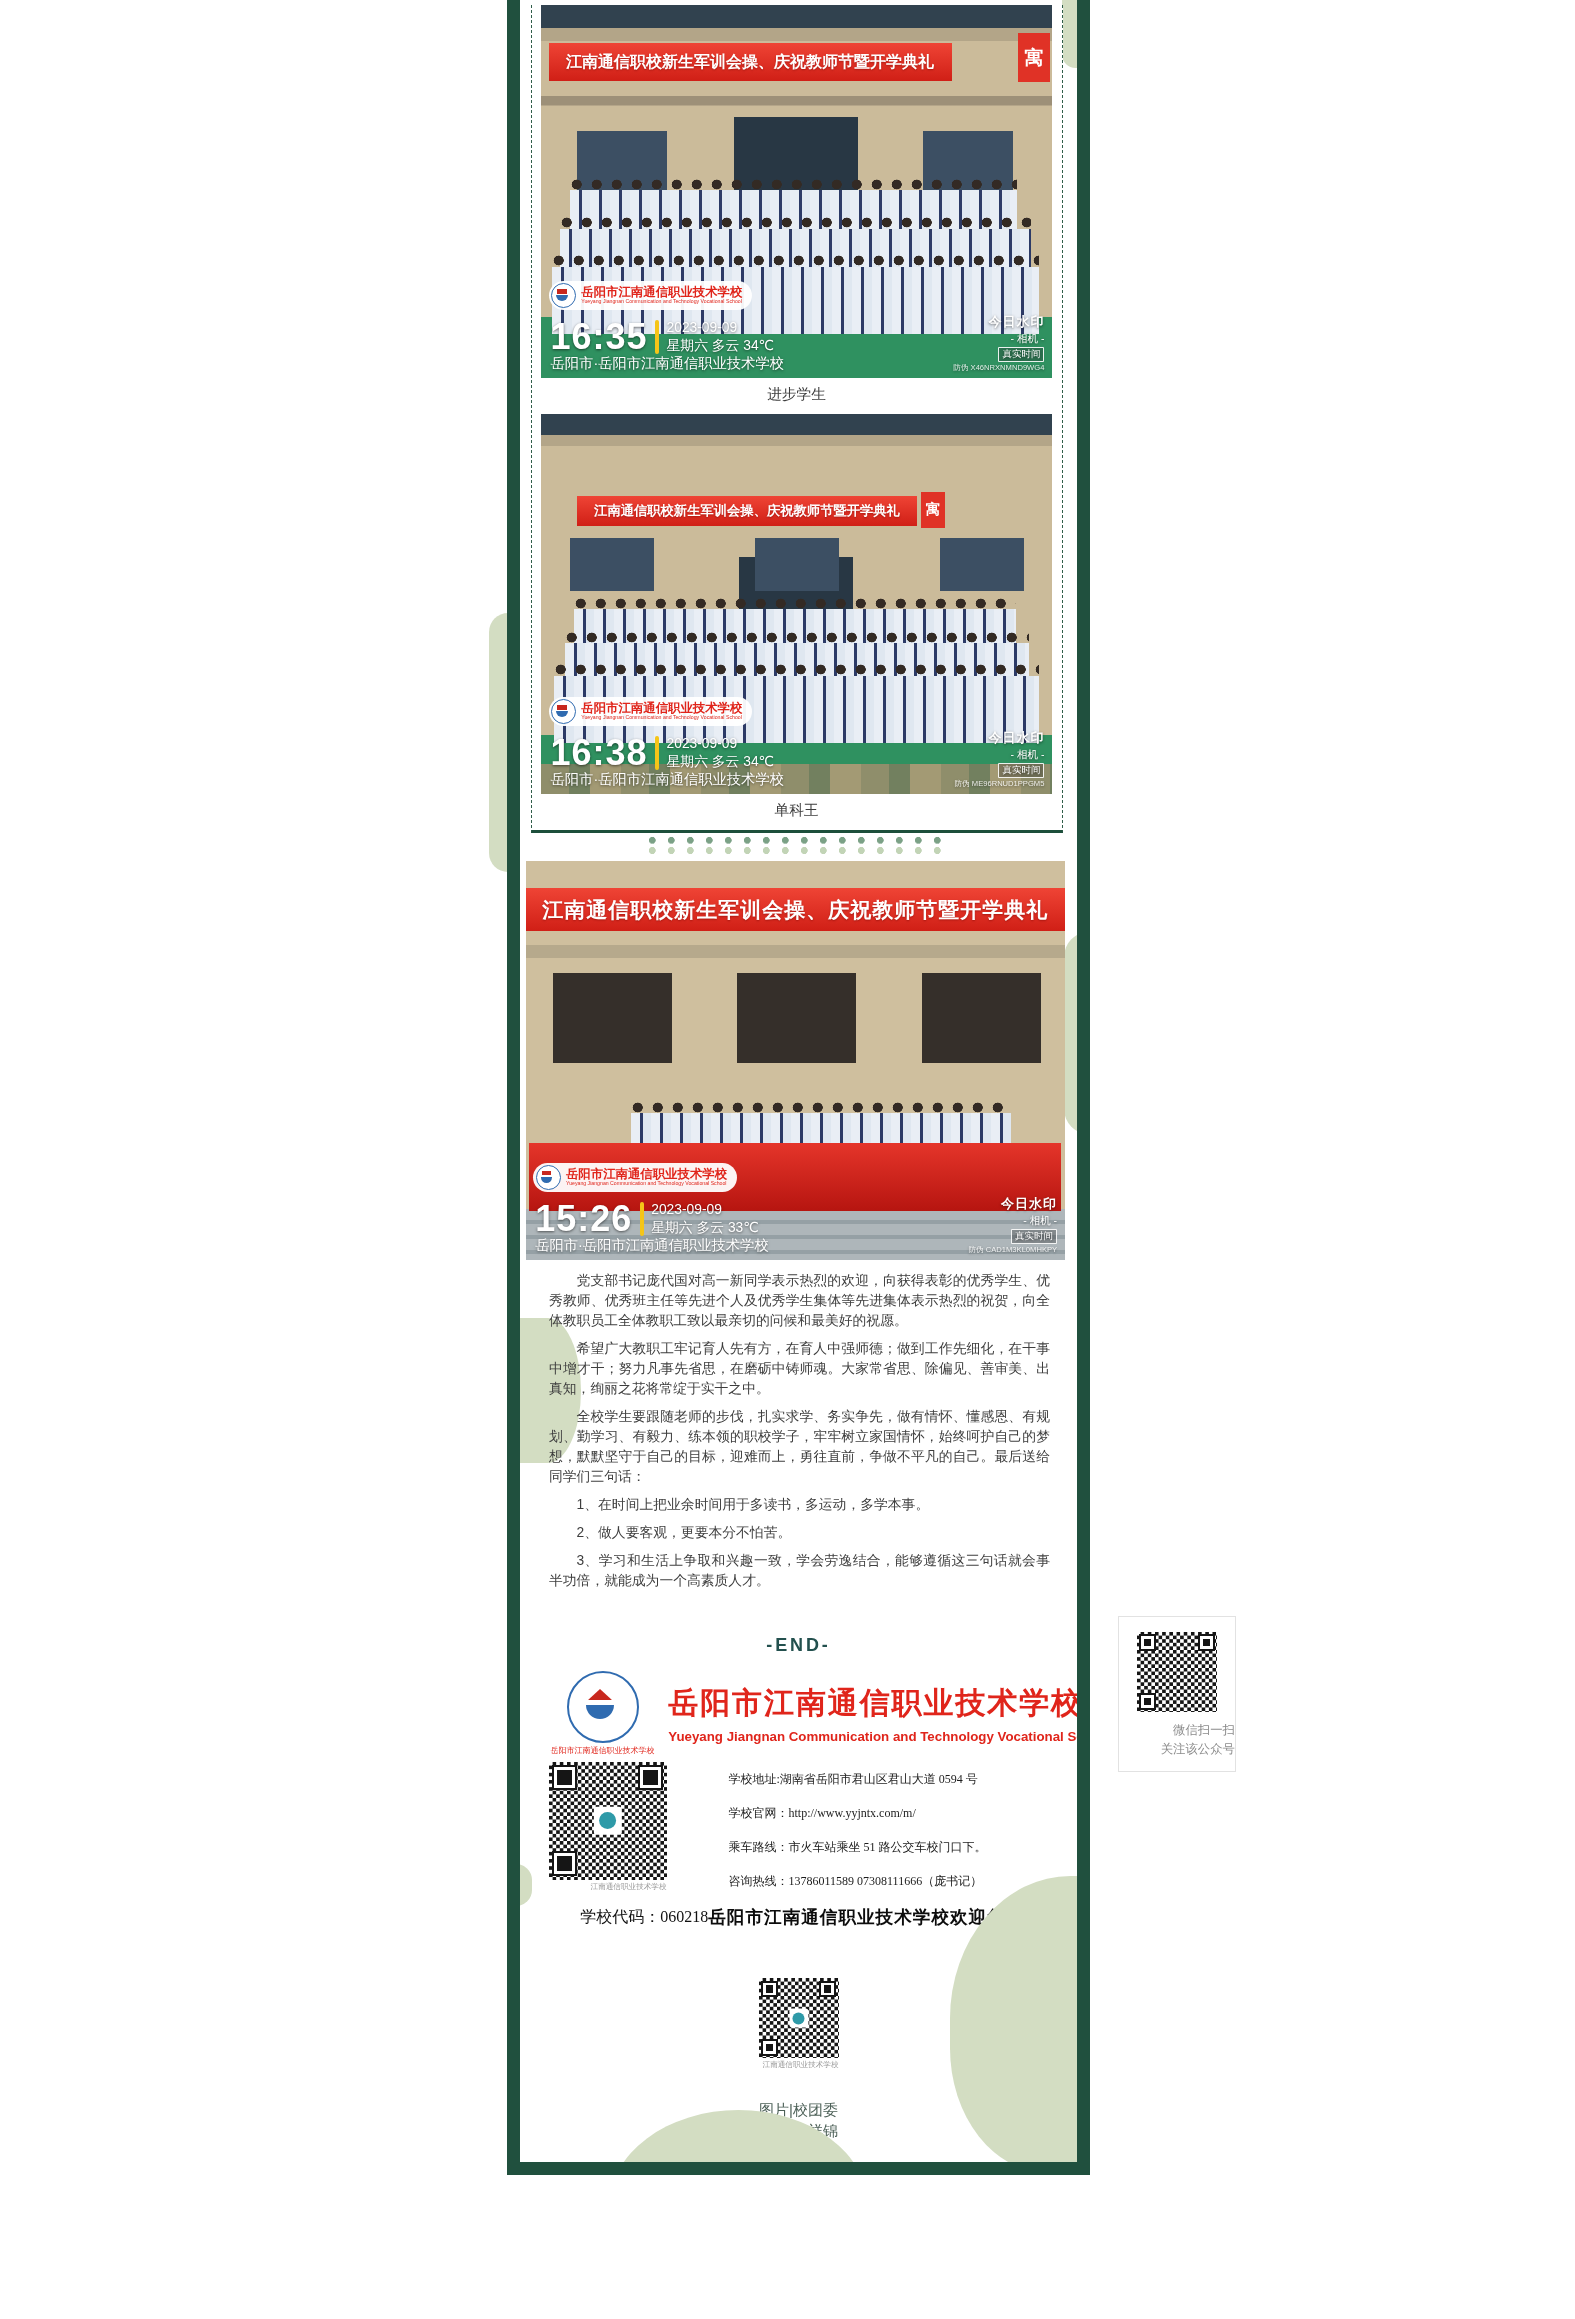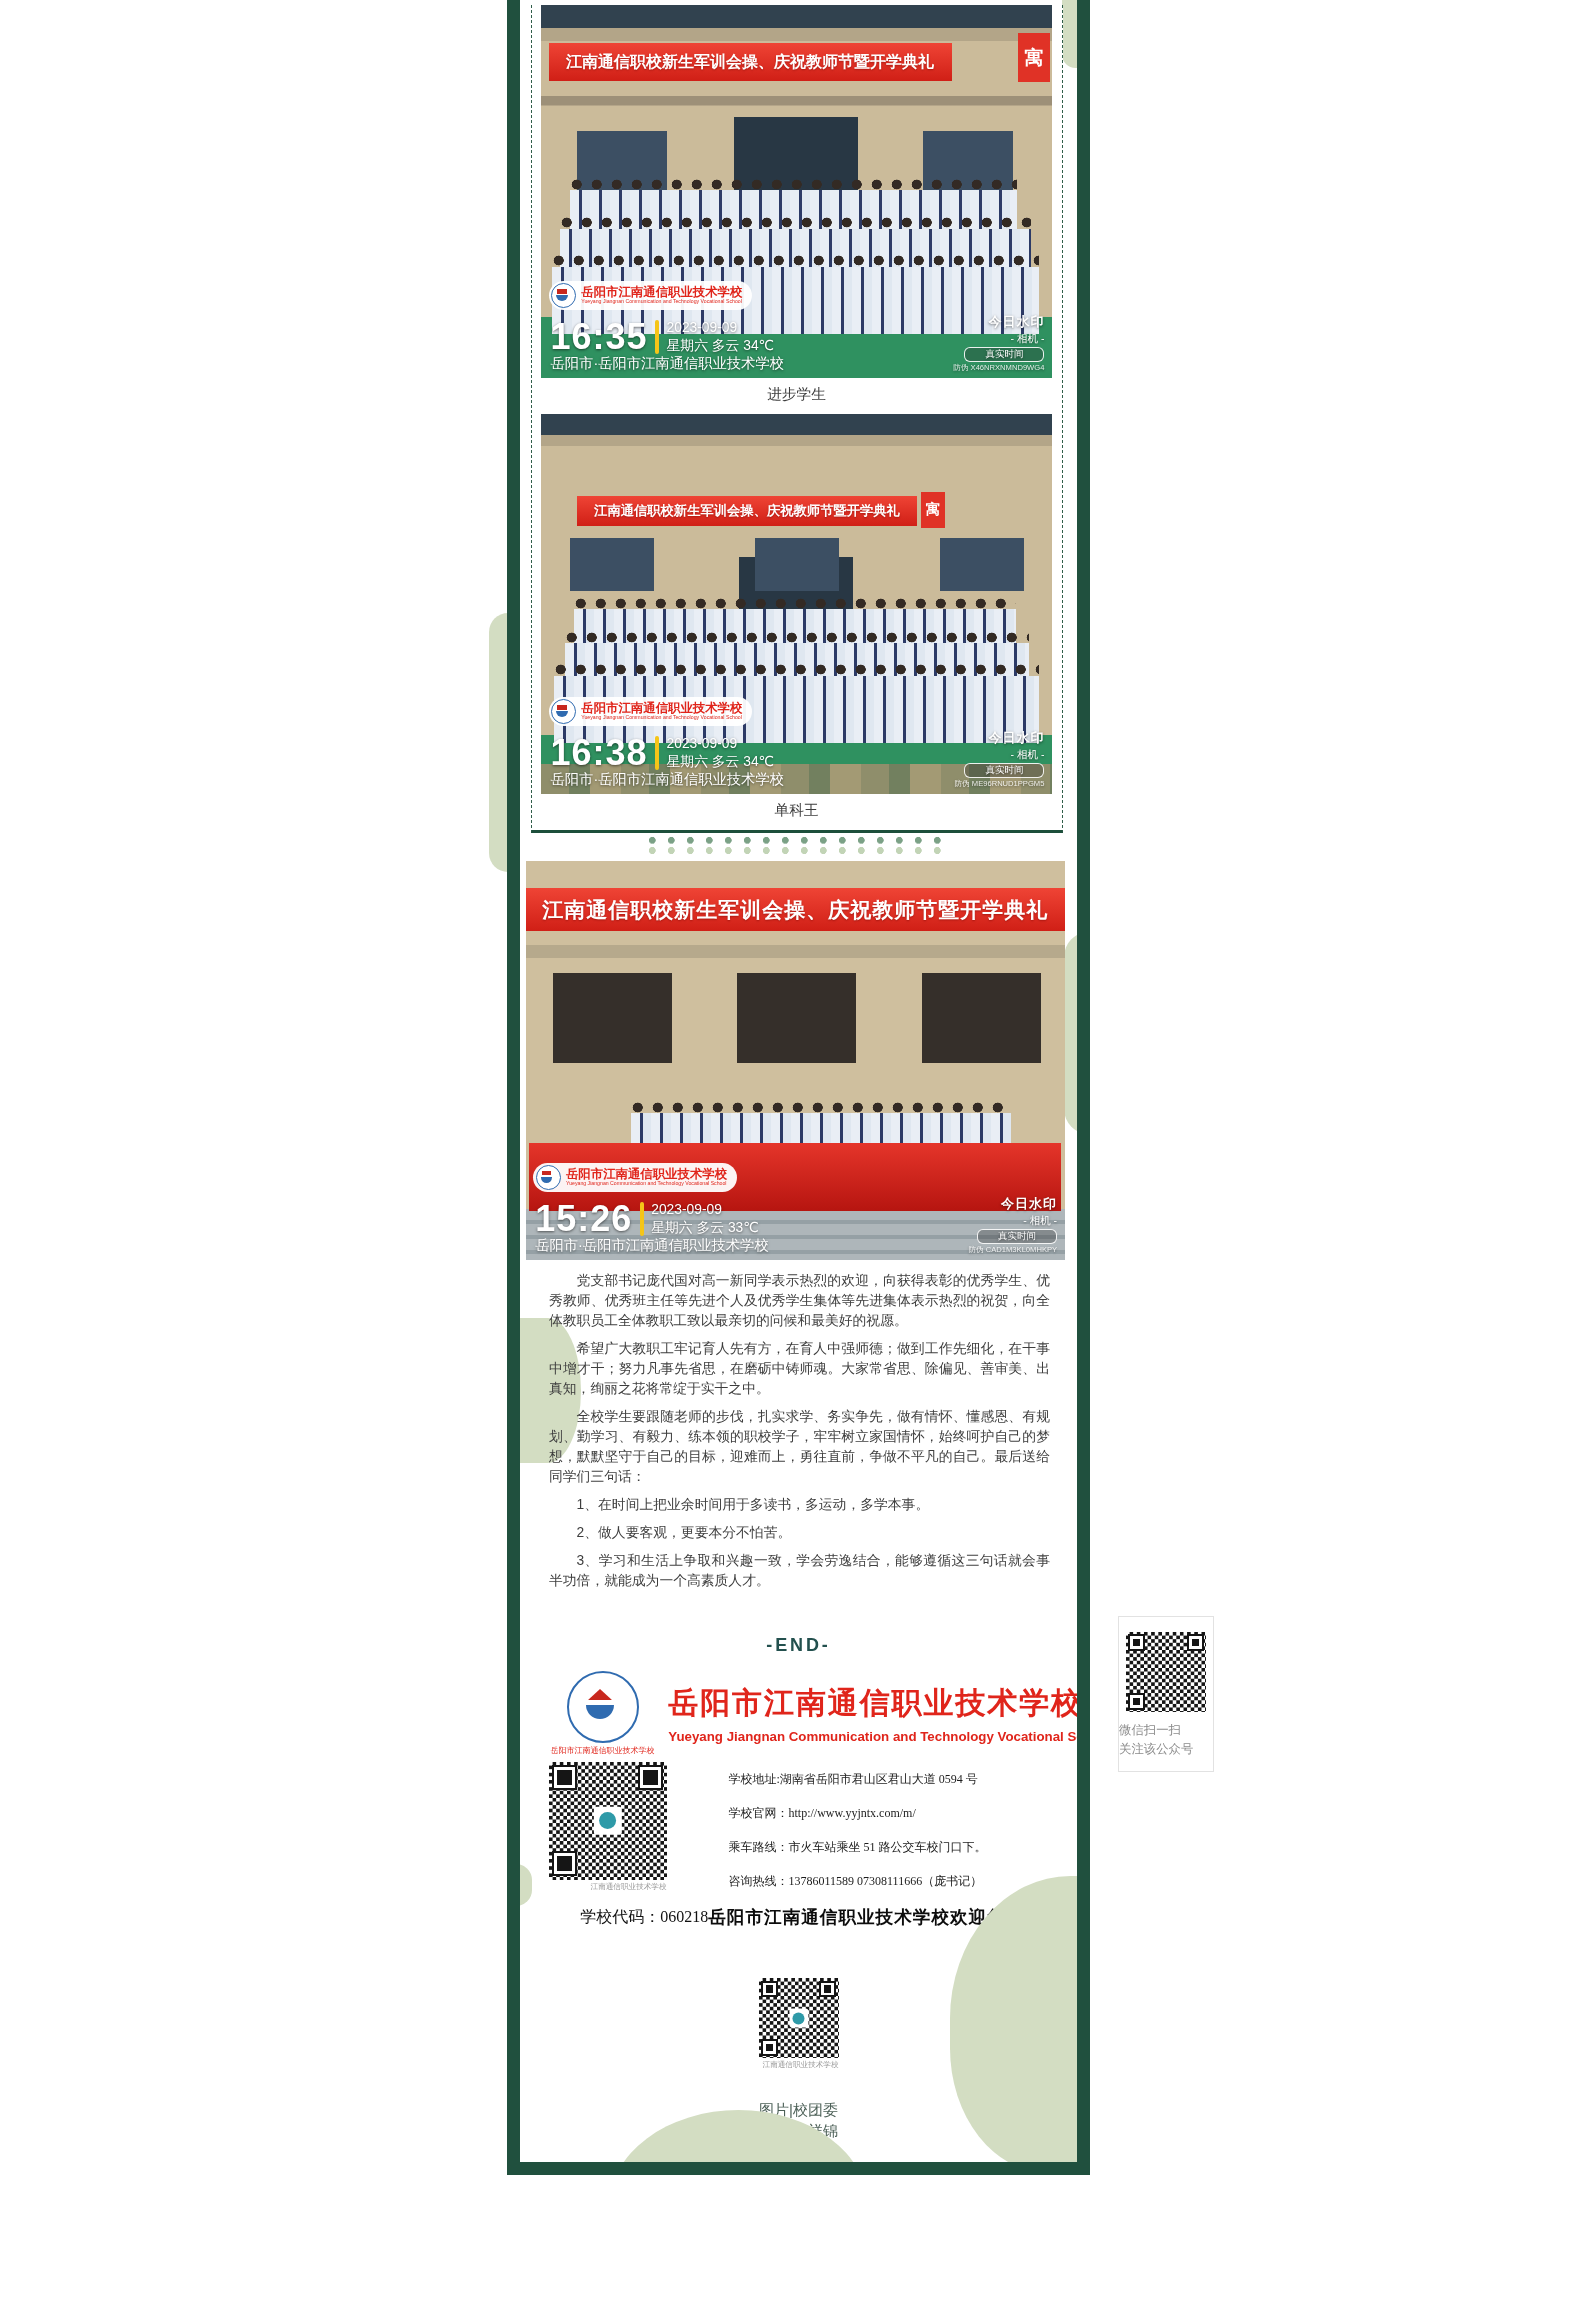--- a/index.html
+++ b/index.html
@@ -90,21 +90,21 @@
   .wm-time{position:absolute;left:9.5px;bottom:23px;display:flex;align-items:center;color:#fff;gap:7.6px;
            text-shadow:0 1px 2.9px rgba(0,0,0,.55);}
   .wm-time .t{font-size:36px;font-weight:bold;letter-spacing:1px;line-height:1;}
   .wm-time .bar{width:3.8px;height:34px;background:#f5c518;border-radius:1.9px;}
   .wm-dt{display:flex;flex-direction:column;font-size:13.8px;line-height:1.3;}
   .wm-loc{position:absolute;left:9.5px;bottom:4.8px;color:#fff;font-size:14.3px;text-shadow:0 1px 2.9px rgba(0,0,0,.55);white-space:nowrap;}
   .wm-right{position:absolute;right:7.6px;bottom:4.8px;color:#fff;text-shadow:0 1px 2.9px rgba(0,0,0,.55);
             display:flex;flex-direction:column;align-items:flex-end;gap:1px;}
   .wr1{font-size:13px;font-weight:bold;letter-spacing:1px;}
   .wr2{font-size:10.5px;}
-  .wr3{font-size:9.5px;border:1px solid rgba(255,255,255,.9);padding:0 20px;border-radius:6px;background:rgba(40,40,40,.3);}
+  .wr3{font-size:9.5px;border:1px solid rgba(255,255,255,.9);padding:0 3px;border-radius:1px;background:rgba(40,40,40,.3);}
   .wr4{font-size:7.6px;opacity:.85;}
 
   .photo-caption{text-align:center;color:#3d3d3d;font-size:14.7px;padding:7.6px 0 9.5px;}
 
   
   .dots{height:8.6px;margin:0 auto;background-repeat:repeat-x;}
   .dots-dark{width:302px;margin-top:2.9px;background-image:radial-gradient(circle at 4.3px 4.3px,#7ba186 3.1px,rgba(0,0,0,0) 3.7px);background-size:19px 8.6px;}
   .dots-light{width:302px;margin-top:1.9px;background-image:radial-gradient(circle at 4.3px 4.3px,#c2d4b6 3.1px,rgba(0,0,0,0) 3.7px);background-size:19px 8.6px;}
 
   
@@ -143,22 +143,22 @@
   .info-line.u{}
 
   .code-row{display:flex;justify-content:center;align-items:center;margin:7.6px 59px 0 48px;}
   .school-code{font-family:"Liberation Serif","DejaVu Serif",serif;font-size:16px;color:#111;}
   .welcome{font-size:17.6px;font-weight:bold;color:#0c0c0c;letter-spacing:1px;}
 
   .qr-wrap2{width:80px;margin:49px auto 0;display:flex;flex-direction:column;align-items:flex-end;}
   .credits{margin-top:30px;text-align:center;color:#4b5f56;font-size:15px;line-height:20.4px;}
 
   
-  #wx-panel{position:absolute;left:1118px;top:1616px;width:96px;height:156px;background:#fff;
-            border:1px solid #e2e2e2;box-sizing:border-box;text-align:left;z-index:2;}
+  #wx-panel{position:absolute;left:1118px;top:1616px;width:118px;height:156px;background:#fff;
+            border:1px solid #e2e2e2;box-sizing:border-box;text-align:right;z-index:2;}
   .wx-qr{margin:15px auto 8.6px;}
   .wx-line{color:#8c8c8c;font-size:12.4px;line-height:19px;}
 </style>
 </head>
 <body>
 
 <div id="page">
 
   <div id="blob-outside-left" class="blob"></div>
 

